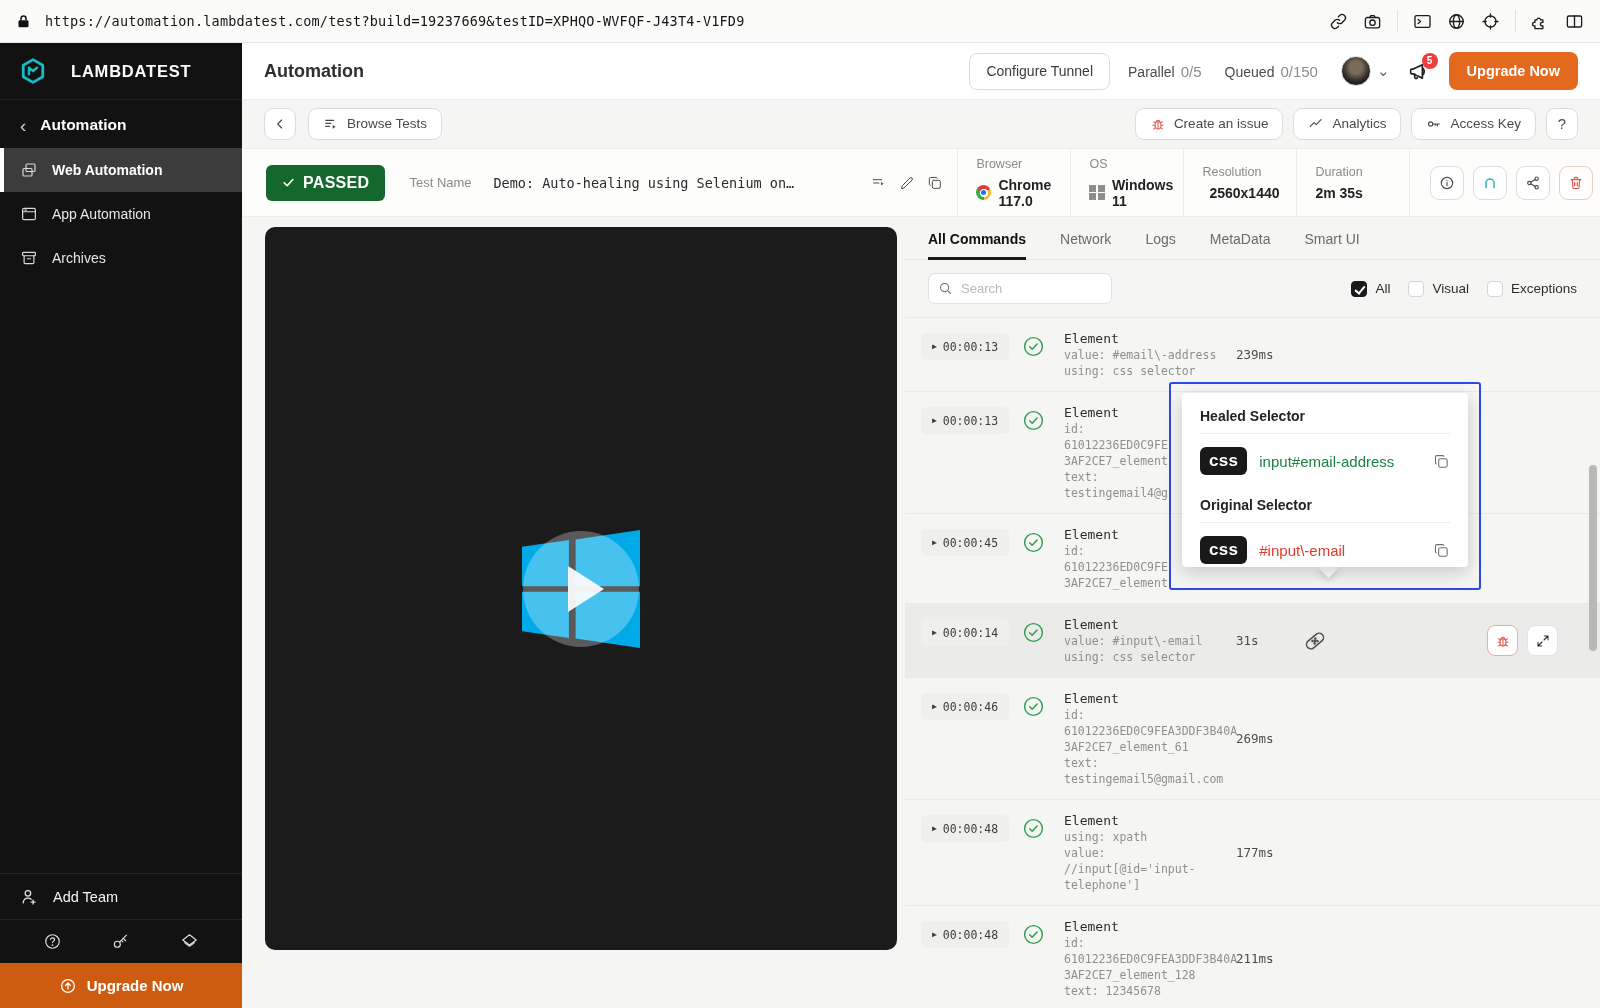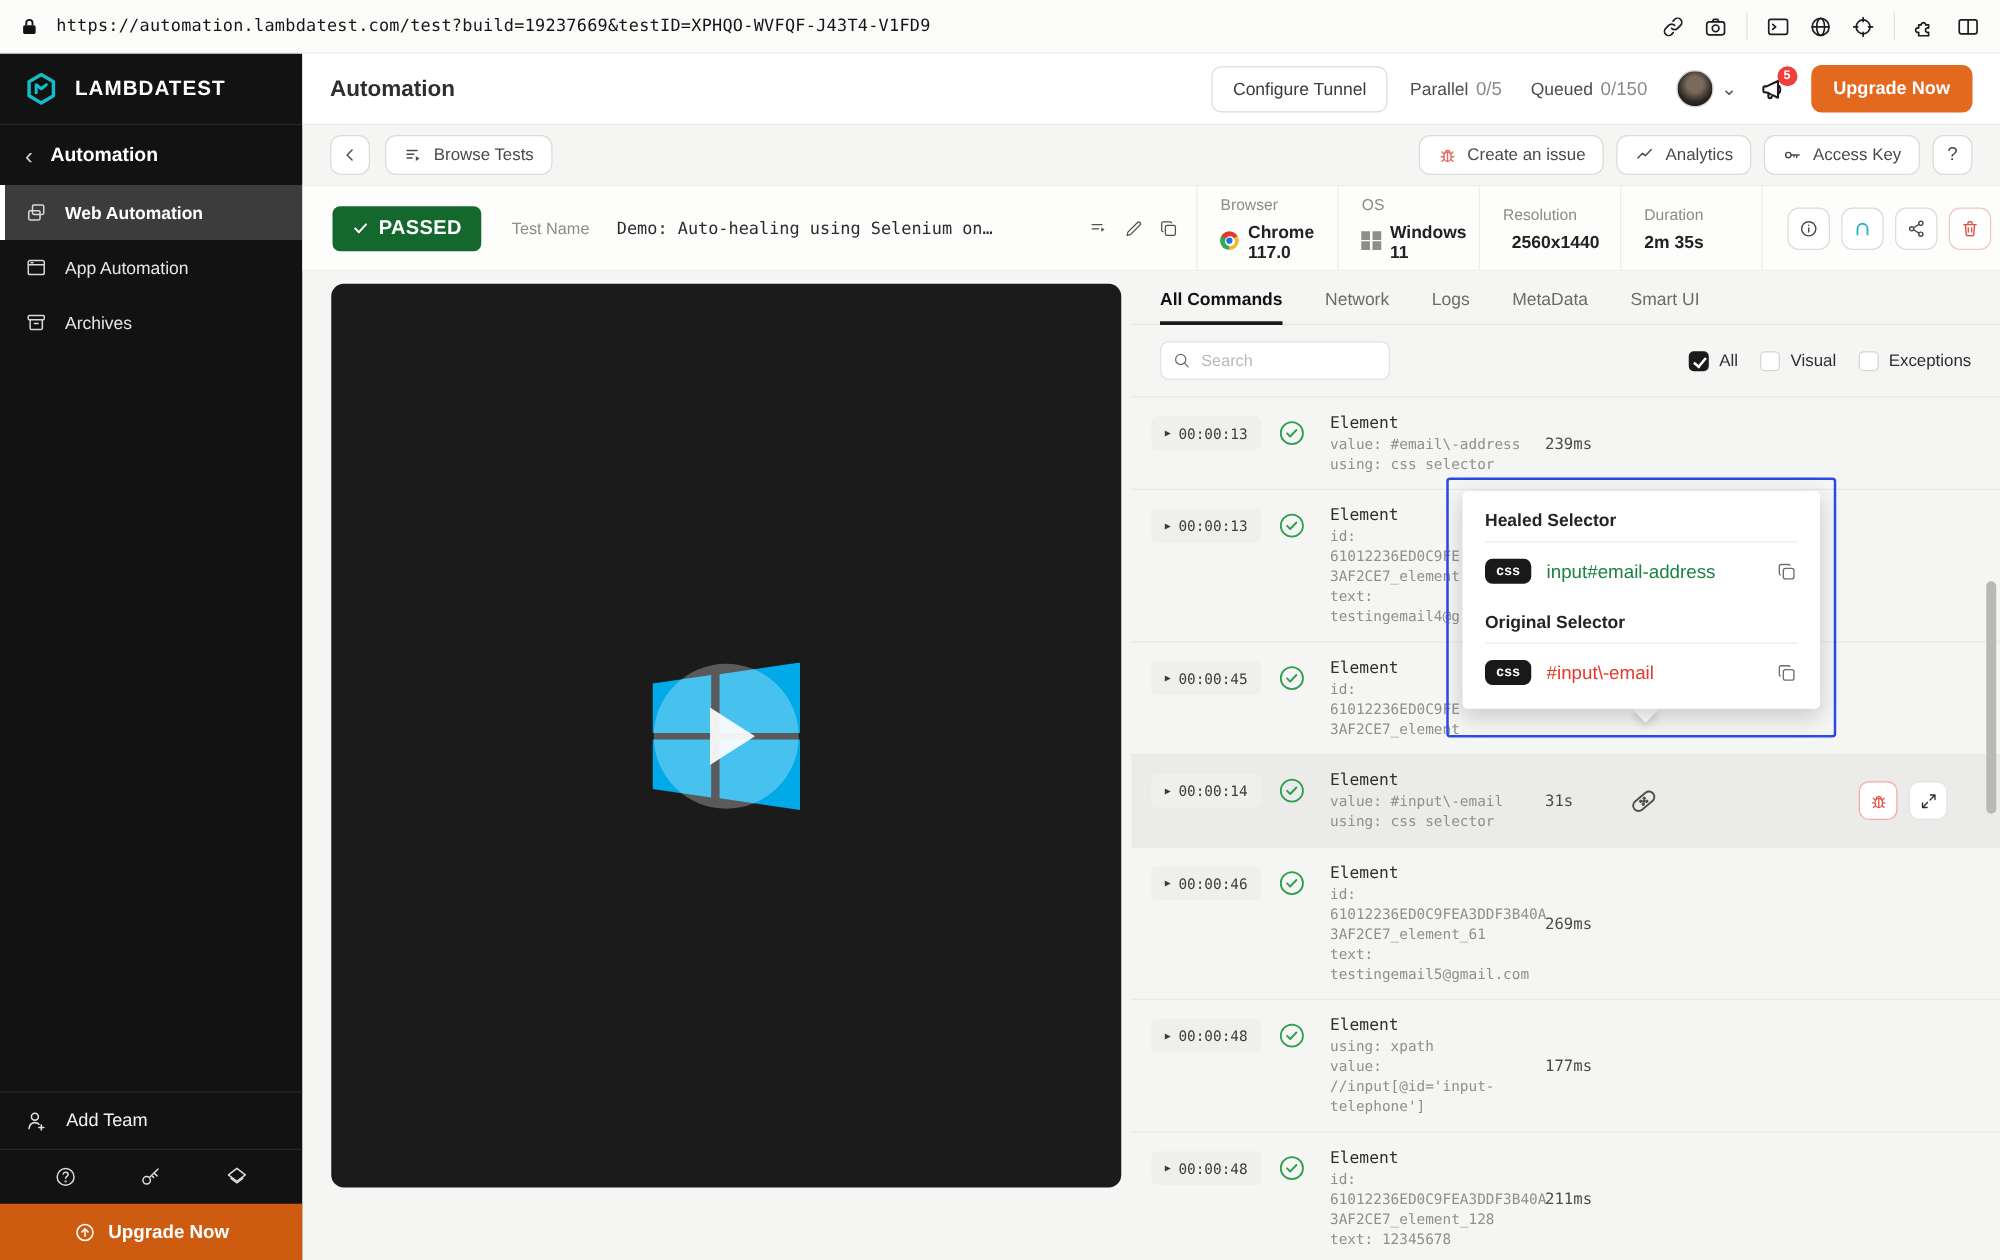--- a/index.html
+++ b/index.html
@@ -9,21 +9,21 @@
 
 
 .browser-bar{position:absolute;top:0;left:0;width:1600px;height:43px;background:#fbfbfa;border-bottom:1px solid #e8e8e6;display:flex;align-items:center;padding:0 16px;gap:14px}
 .url{font-family:"DejaVu Sans Mono",monospace;font-size:13.5px;color:#151515;letter-spacing:.2px}
 .bb-icons{margin-left:auto;display:flex;align-items:center;gap:15px}
 .bb-icons svg{width:19px;height:19px;stroke:#1d1d1d;fill:none;stroke-width:1.7;stroke-linecap:round;stroke-linejoin:round}
 .bb-divider{width:1px;height:22px;background:#e3e3e1}
 
 
 .sidebar{position:absolute;top:43px;left:0;width:242px;height:965px;background:#121212;color:#f3f3f3;display:flex;flex-direction:column}
-.sb-logo{height:57px;display:flex;align-items:center;gap:14px;padding:16px 20px;border-bottom:1px solid #262626}
+.sb-logo{height:57px;display:flex;align-items:center;gap:25px;padding:16px 20px;border-bottom:1px solid #262626}
 .sb-brand{font-size:16.5px;font-weight:bold;letter-spacing:.8px;color:#fff}
 .sb-section{height:46px;display:flex;align-items:center;gap:14px;padding:0 20px;margin-top:2px}
 .sb-section .chev{font-size:19px;color:#cfcfcf;line-height:1}
 .sb-section-title{font-size:15.5px;font-weight:bold;color:#fff}
 .sb-item{position:relative;height:44px;display:flex;align-items:center;gap:14px;padding:0 20px;font-size:14px;color:#e6e6e6;cursor:pointer}
 .sb-item svg{width:18px;height:18px;stroke:#d9d9d9;fill:none;stroke-width:1.6;stroke-linecap:round;stroke-linejoin:round}
 .sb-item.active{background:#3c3c3c;color:#fff;font-weight:bold}
 .sb-item.active::before{content:"";position:absolute;left:0;top:0;bottom:0;width:4px;background:#fff}
 .sb-bottom{margin-top:auto}
 .sb-addteam{height:46px;display:flex;align-items:center;gap:14px;padding:0 20px;font-size:14.5px;border-top:1px solid #262626;cursor:pointer}
@@ -119,27 +119,27 @@
 .dur{flex:0 0 auto;width:62px;font-family:"DejaVu Sans Mono",monospace;font-size:12.5px;color:#4c4c4a;align-self:center}
 .bandaid{align-self:center;margin-left:4px}
 .bandaid svg{width:26px;height:26px}
 .row-actions{margin-left:auto;margin-right:42px;align-self:center;display:flex;gap:9px}
 .icon-btn{width:31px;height:31px;border-radius:8px;background:#fff;border:1px solid #e3e3e1;display:flex;align-items:center;justify-content:center;cursor:pointer}
 .icon-btn svg{width:16px;height:16px;stroke:#2e2e2e;fill:none;stroke-width:1.6;stroke-linecap:round;stroke-linejoin:round}
 .icon-btn.bug{border-color:#f2a9a2}
 .icon-btn.bug svg{stroke:#e5564a}
 
 
-.popup-frame{position:absolute;left:252px;top:165px;width:312px;height:208px;border:2px solid #2b4ae2;border-radius:3px;background:transparent;z-index:5}
+.popup-frame{position:absolute;left:264px;top:165px;width:312px;height:208px;border:2px solid #2b4ae2;border-radius:3px;background:transparent;z-index:5}
 .popup-card{position:absolute;left:11px;right:11px;top:9px;bottom:21px;background:#fff;border-radius:4px;box-shadow:0 6px 18px rgba(0,0,0,.18)}
 .popup-notch{position:absolute;left:150px;bottom:13px;width:15px;height:15px;background:#fff;transform:rotate(45deg);box-shadow:3px 3px 6px rgba(0,0,0,.12)}
 .pp-title{font-size:14px;font-weight:bold;color:#242424;padding:15px 18px 9px}
 .pp-hr{height:1px;background:#ececea;margin:0 18px}
 .pp-row{display:flex;align-items:center;gap:12px;padding:13px 18px 15px}
-.css-badge{background:#191919;color:#fff;font-size:11px;font-weight:bold;border-radius:6px;padding:4px 9px;letter-spacing:.3px}
+.css-badge{background:#191919;color:#fff;font-size:17px;font-weight:bold;border-radius:6px;padding:4px 9px;letter-spacing:.3px}
 .sel-value{font-size:15px}
 .sel-value.green{color:#1a8342}
 .sel-value.red{color:#e5392a}
 .pp-copy{margin-left:auto;cursor:pointer}
 .pp-copy svg{width:17px;height:17px;stroke:#6d6d6b;fill:none;stroke-width:1.5;stroke-linejoin:round}
 
 .scroll-thumb{position:absolute;right:3px;top:248px;width:8px;height:186px;border-radius:4px;background:#b8b8b6}
 </style>
 </head>
 <body>

